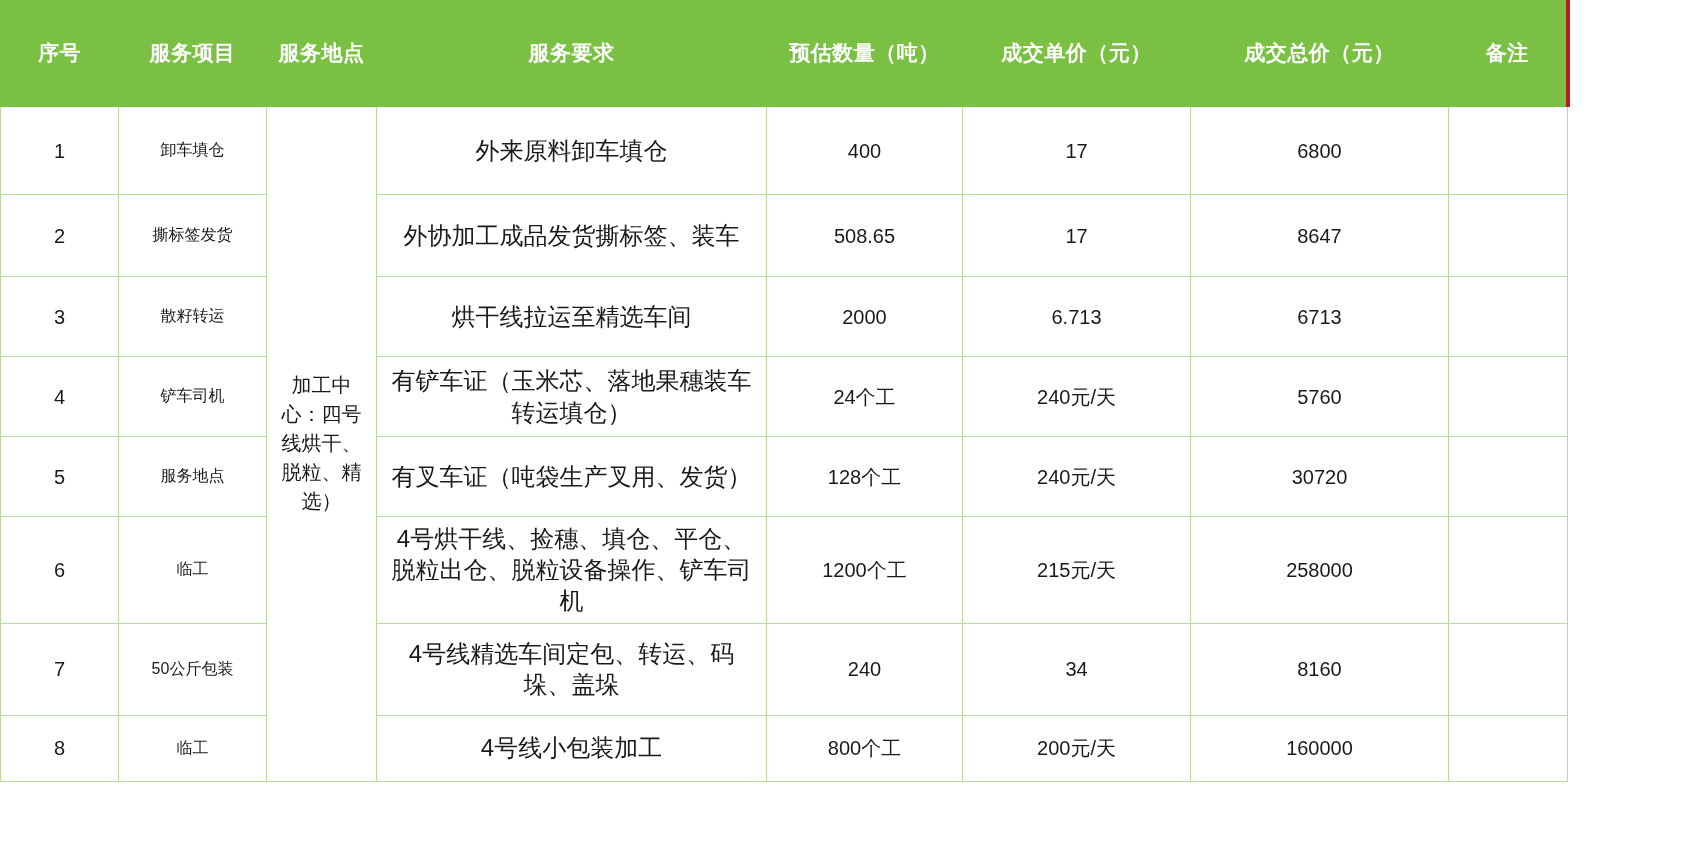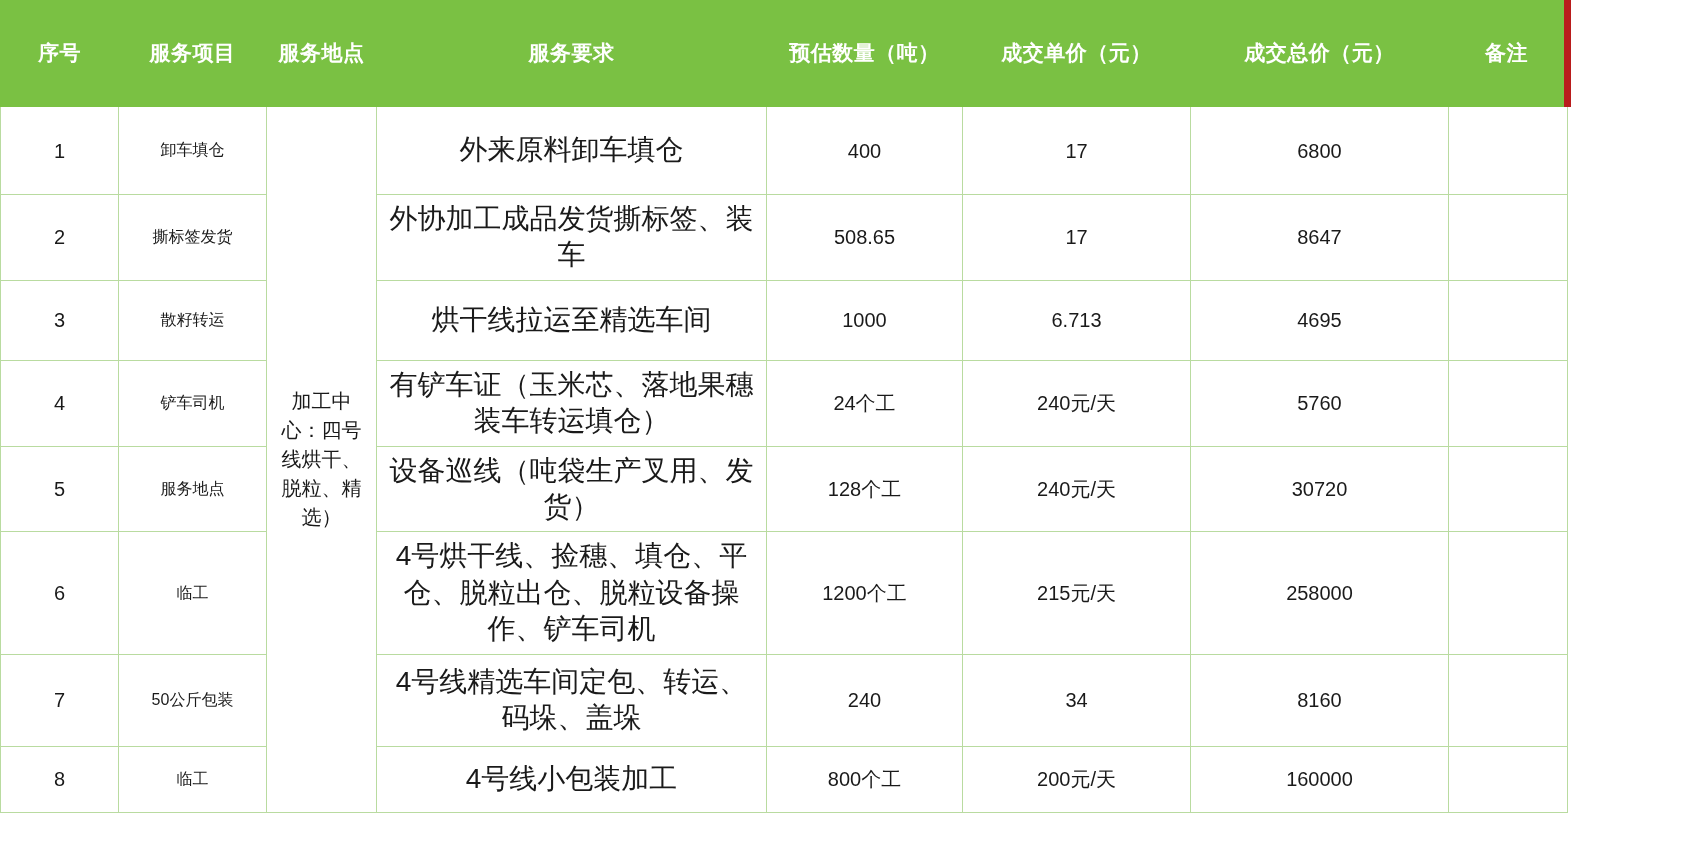--- a/index.html
+++ b/index.html
@@ -45,36 +45,36 @@
     background: #7ac143;
     color: #ffffff;
     font-weight: bold;
     font-size: 21px;
     line-height: 1.25;
     border: 1px solid #7ac143;
     height: 106px;
     letter-spacing: 0.5px;
   }
   thead th.hdr-remark {
-    border-right: 7px solid #b91c1c;
+    border-right: 4px solid #b91c1c;
   }
   tbody td {
     font-size: 20px;
     color: #1a1a1a;
     line-height: 1.3;
     background: #ffffff;
   }
   tbody td.seq { font-size: 20px; }
   tbody td.item { font-size: 16px; }
   tbody td.place {
     font-size: 20px;
     line-height: 1.45;
     padding: 6px 14px;
   }
-  tbody td.req { font-size: 28px; }
+  tbody td.req { font-size: 24px; }
   tbody td.qty, tbody td.unit, tbody td.total { font-size: 20px; }
   tbody td.remark { }
 
   tbody tr.r1 td { height: 88px; }
   tbody tr.r2 td { height: 82px; }
   tbody tr.r3 td { height: 80px; }
   tbody tr.r4 td { height: 80px; }
   tbody tr.r5 td { height: 80px; }
   tbody tr.r6 td { height: 100px; }
   tbody tr.r7 td { height: 92px; }
@@ -124,38 +124,38 @@
         <td class="req">外协加工成品发货撕标签、装车</td>
         <td class="qty">508.65</td>
         <td class="unit">17</td>
         <td class="total">8647</td>
         <td class="remark"></td>
       </tr>
       <tr class="r3">
         <td class="seq">3</td>
         <td class="item">散籽转运</td>
         <td class="req">烘干线拉运至精选车间</td>
-        <td class="qty">1000</td>
+        <td class="qty">2000</td>
         <td class="unit">6.713</td>
-        <td class="total">4695</td>
+        <td class="total">6713</td>
         <td class="remark"></td>
       </tr>
       <tr class="r4">
         <td class="seq">4</td>
         <td class="item">铲车司机</td>
         <td class="req">有铲车证（玉米芯、落地果穗装车转运填仓）</td>
         <td class="qty">24个工</td>
         <td class="unit">240元/天</td>
         <td class="total">5760</td>
         <td class="remark"></td>
       </tr>
       <tr class="r5">
         <td class="seq">5</td>
         <td class="item">服务地点</td>
-        <td class="req">设备巡线（吨袋生产叉用、发货）</td>
+        <td class="req">有叉车证（吨袋生产叉用、发货）</td>
         <td class="qty">128个工</td>
         <td class="unit">240元/天</td>
         <td class="total">30720</td>
         <td class="remark"></td>
       </tr>
       <tr class="r6">
         <td class="seq">6</td>
         <td class="item">临工</td>
         <td class="req">4号烘干线、捡穗、填仓、平仓、脱粒出仓、脱粒设备操作、铲车司机</td>
         <td class="qty">1200个工</td>

